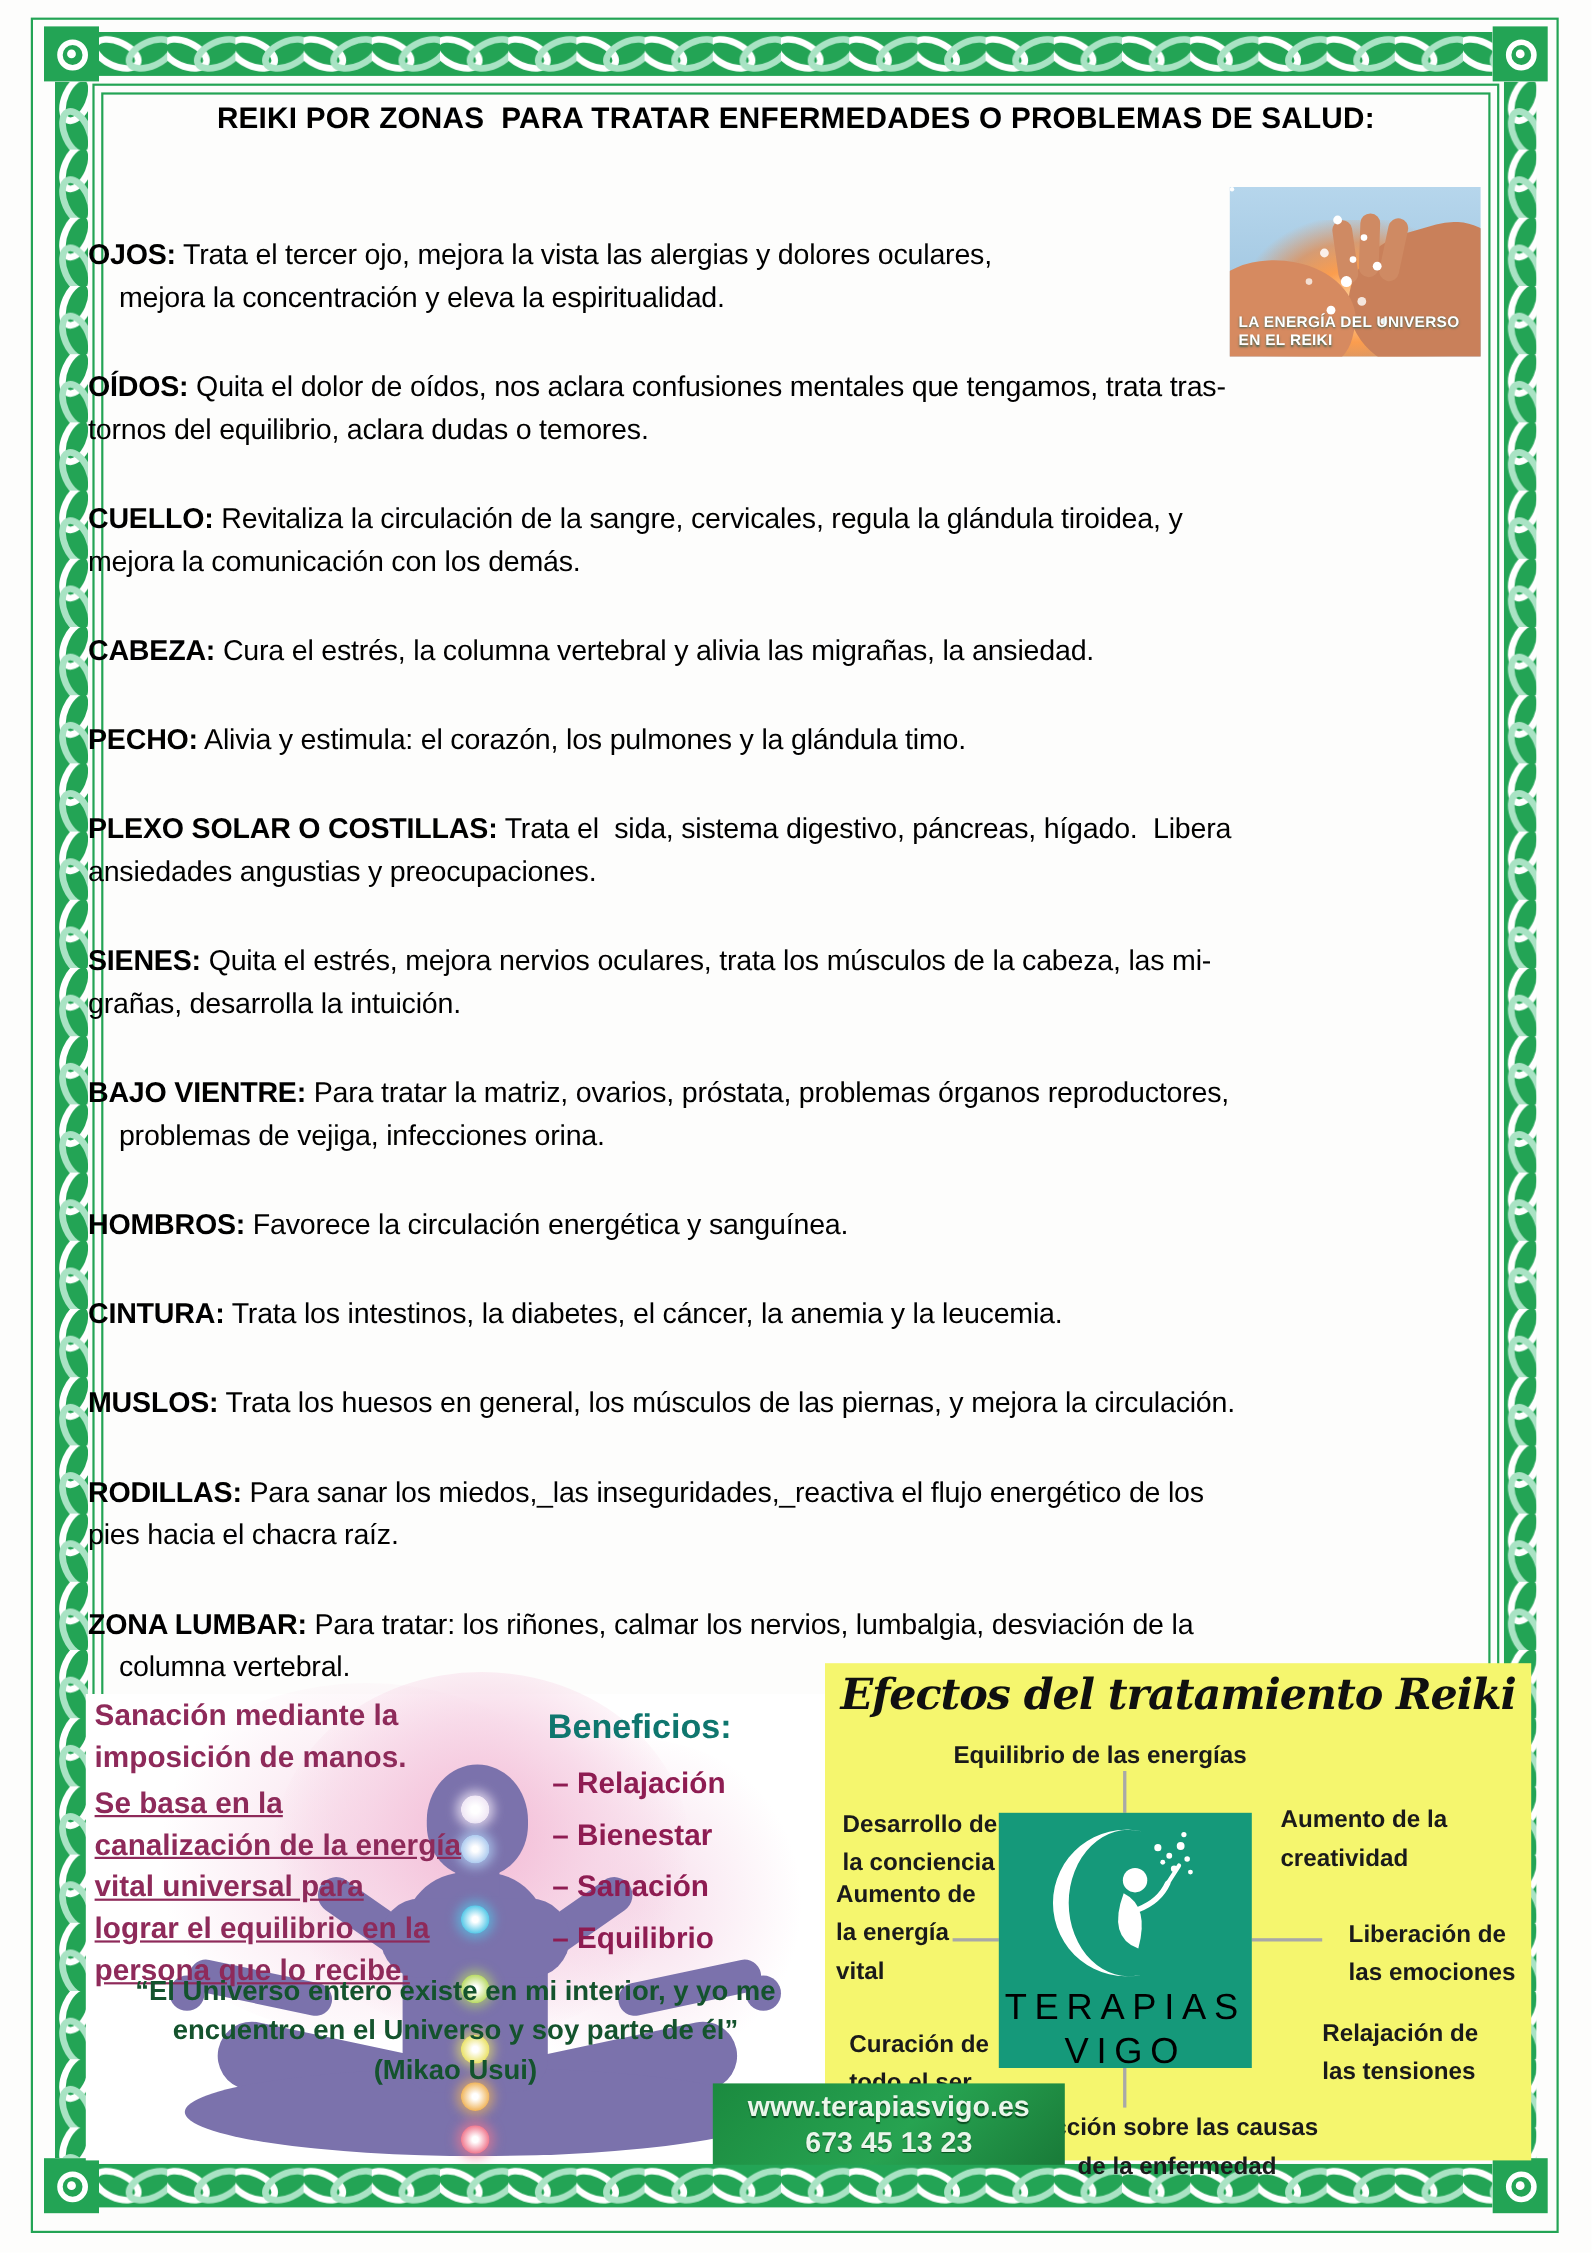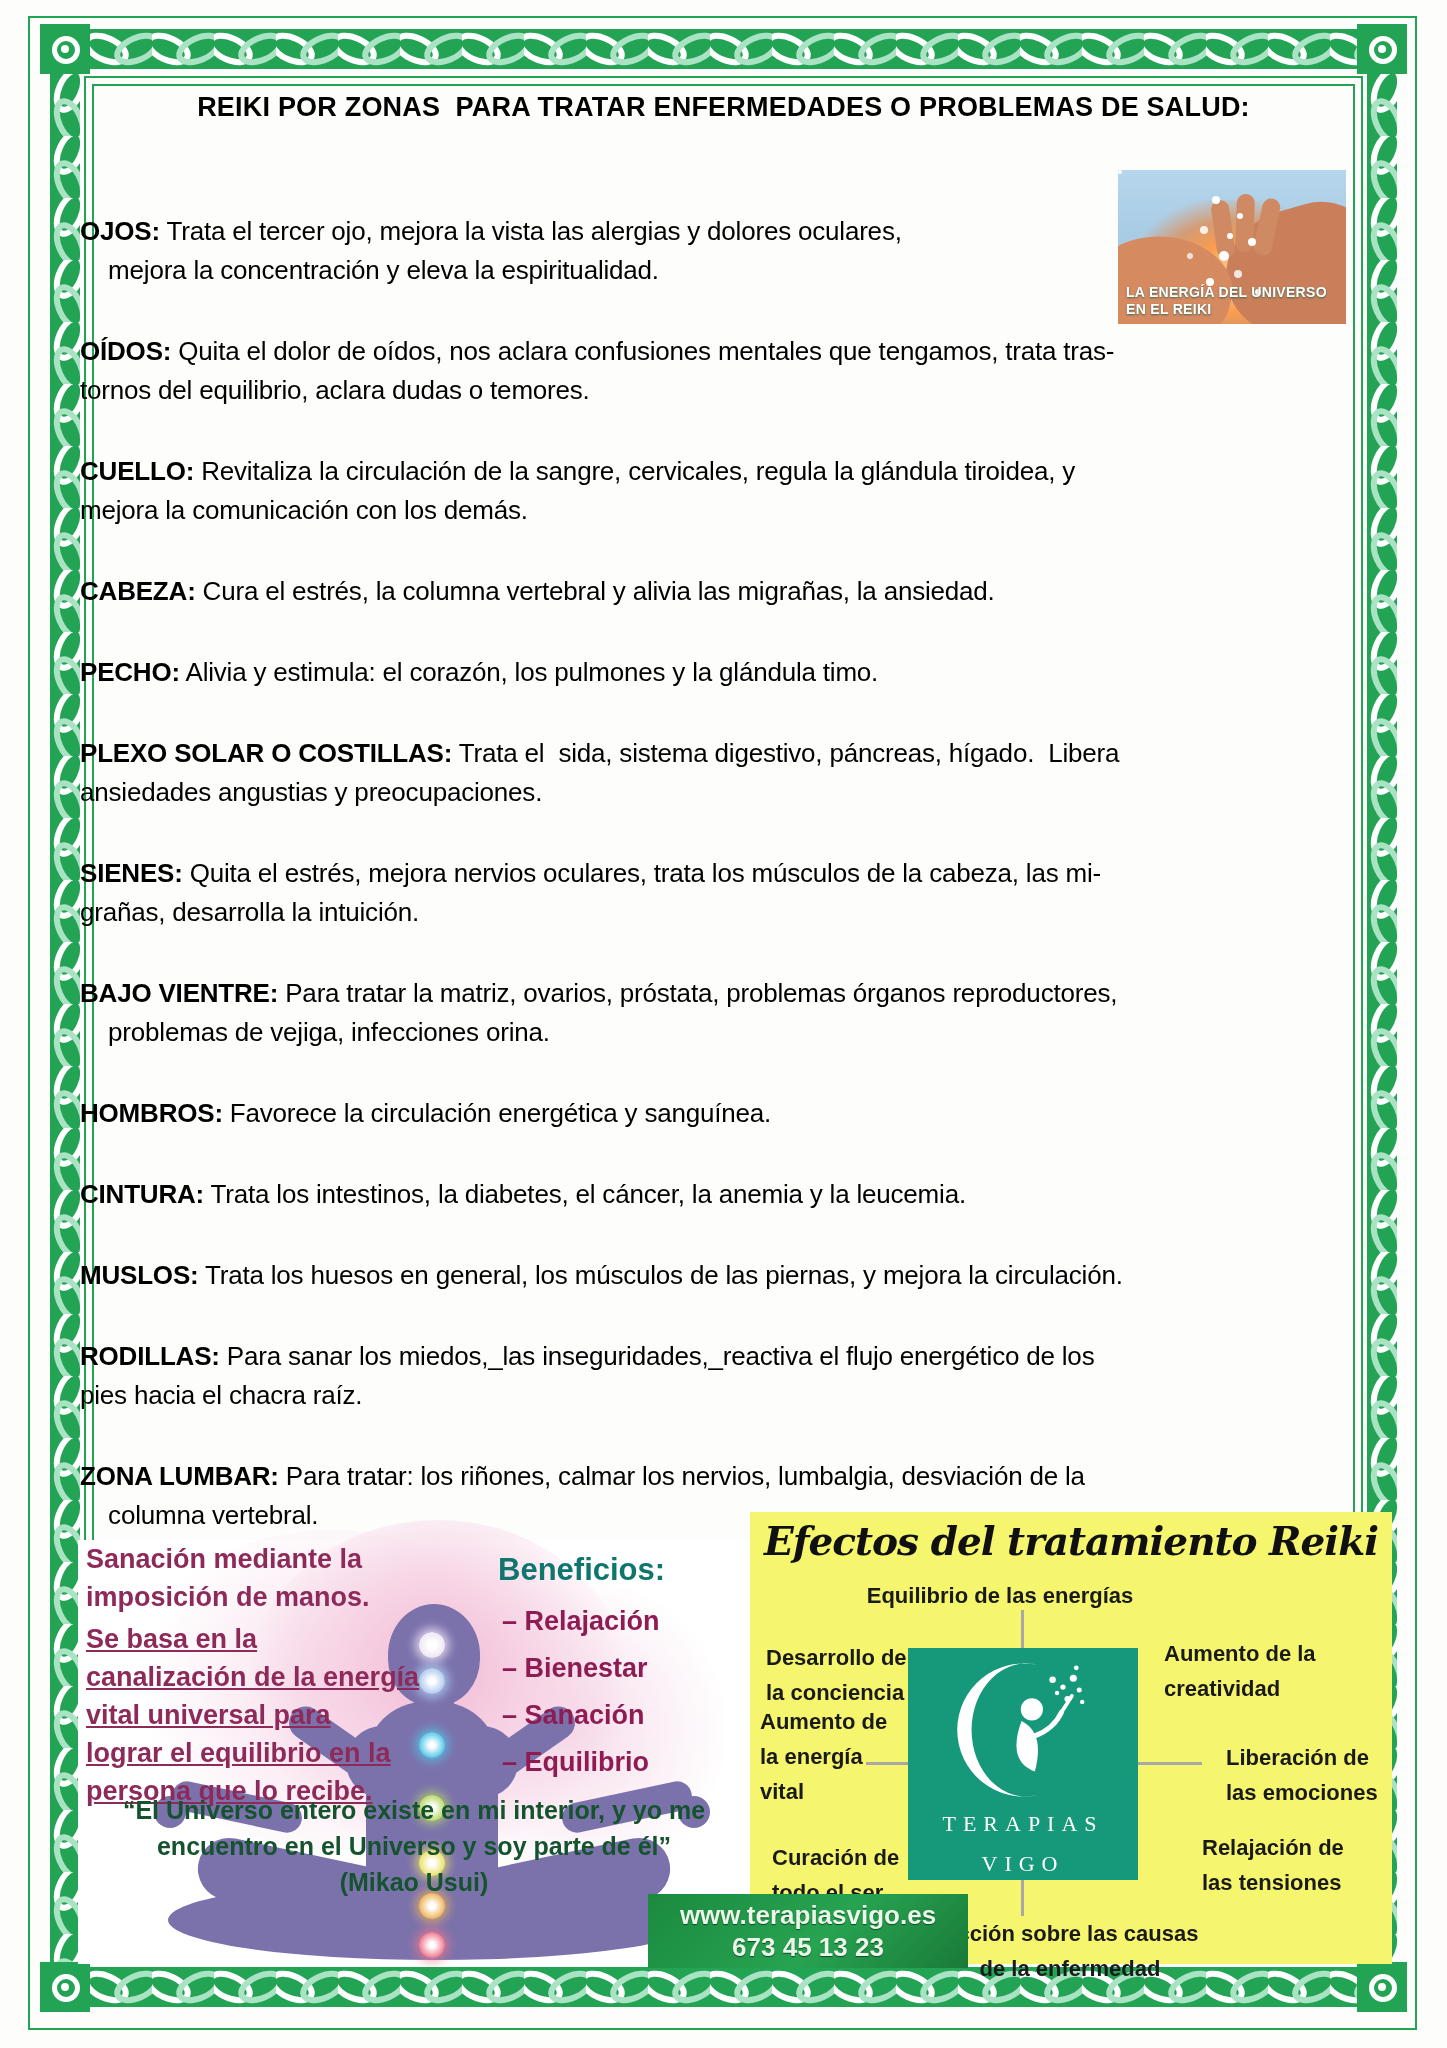--- a/index.html
+++ b/index.html
@@ -94,21 +94,21 @@
   .fx-r2{left:432px;top:228px;margin-left:44px;}
   .fx-r3{left:452px;top:318px;}
   .fx-bottom{left:150px;top:404px;width:340px;text-align:center;}
   .conn{position:absolute;background:#a8a8a8;}
   .cv1{left:271px;top:98px;width:3px;height:38px;}
   .cv2{left:271px;top:368px;width:3px;height:36px;}
   .chl{left:116px;top:250px;width:42px;height:3px;}
   .chr{left:388px;top:250px;width:64px;height:3px;}
   .logo-sq{position:absolute;left:158px;top:136px;width:230px;height:232px;background:#15997A;text-align:center;}
   .logo-sq svg{display:block;margin:8px auto 0 auto;}
-  .logo-name{font-family:Liberation Serif, serif;color:#ffffff;font-size:22px;letter-spacing:7px;line-height:40px;}
+  .logo-name{font-family:Liberation Sans, sans-serif;color:#000000;font-size:33px;letter-spacing:7px;line-height:40px;}
 
   
   .webbox{position:absolute;left:648px;top:1894px;width:320px;height:74px;z-index:5;
           background:linear-gradient(135deg,#1b8a3f 0%,#27a351 55%,#197a38 100%);
           display:flex;flex-direction:column;align-items:center;justify-content:center;}
   .webbox div{color:#eaf6ea;font-size:26px;font-weight:bold;line-height:32px;text-shadow:0 1px 1px #0a4d20;}
 </style>
 </head>
 <body>
 

